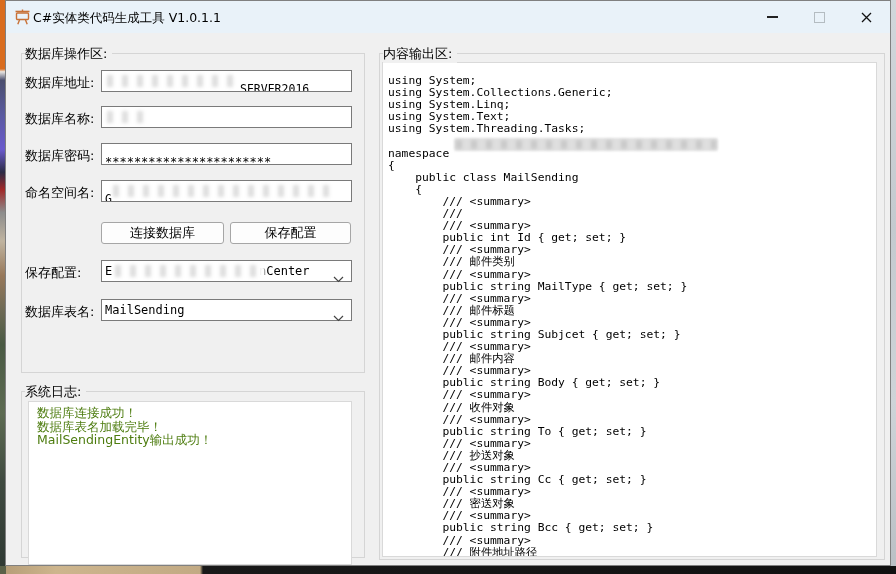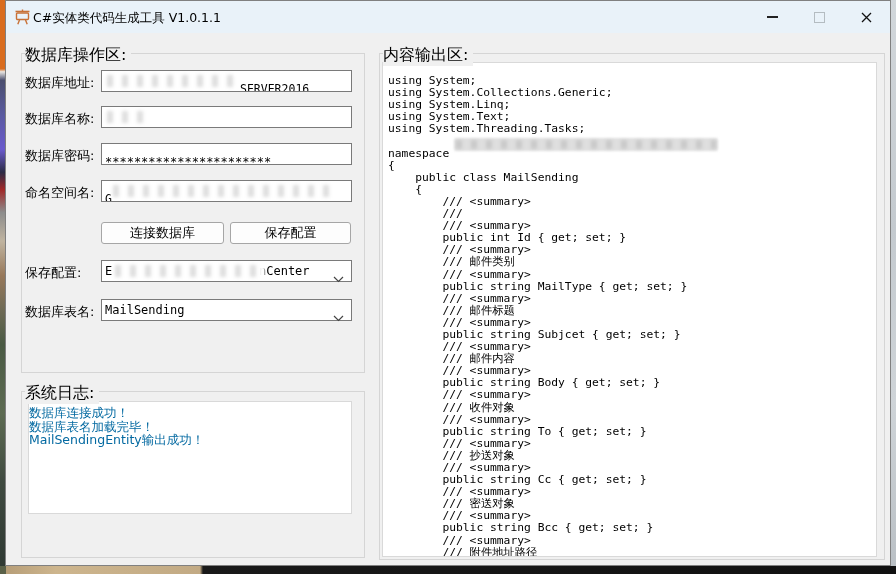--- a/index.html
+++ b/index.html
@@ -15,38 +15,38 @@
   .window{position:absolute;left:5px;top:0;width:886px;height:566px;
     background:#f0f0f0;border:1px solid #808080;box-sizing:border-box;}
   .titlebar{position:absolute;left:0;top:0;width:100%;height:32px;background:#e9f2f9;}
   .title-text{position:absolute;left:27px;top:9px;font-size:12.5px;color:#000000;white-space:nowrap;}
   .app-icon{position:absolute;left:8px;top:8px;}
   .controls{position:absolute;right:0;top:0;height:32px;display:flex;}
   .ctrl{width:47px;height:32px;display:flex;align-items:center;justify-content:center;}
   .min-glyph{width:11px;height:1.5px;background:#222;}
   .max-glyph{width:9px;height:9px;border:1px solid #b4bcc1;background:transparent;}
   .groupbox{position:absolute;border:1px solid #d5d5d5;box-sizing:border-box;}
-  .group-label{position:absolute;font-size:16px;color:#000;background:#f0f0f0;padding:0 5px 0 0;white-space:nowrap;z-index:3;}
+  .group-label{position:absolute;font-size:13px;color:#000;background:#f0f0f0;padding:0 5px 0 0;white-space:nowrap;z-index:3;}
   .fld-label{position:absolute;left:19px;font-size:13px;color:#000;white-space:nowrap;z-index:2;}
   .textbox{position:absolute;left:95px;width:251px;height:22px;background:#fff;
     border:1px solid #7a7a7a;box-sizing:border-box;font-family:"DejaVu Sans Mono",monospace;
     font-size:11.5px;color:#000;line-height:20px;padding:8px 3px;overflow:hidden;white-space:nowrap;z-index:2;}
   .combo{position:absolute;left:95px;width:251px;height:22px;background:#fff;
     border:1px solid #7a7a7a;box-sizing:border-box;font-family:"DejaVu Sans Mono",monospace;
     font-size:12px;color:#000;line-height:20px;padding:0 3px;z-index:2;}
   .combo .chev{position:absolute;right:7px;top:8px;}
   .btn{position:absolute;height:22px;background:#fdfdfd;border:1px solid #a6a6a6;border-radius:3px;
     box-sizing:border-box;display:flex;align-items:center;justify-content:center;
     font-size:13px;color:#000;z-index:2;}
   .btn-generate{position:absolute;left:95px;top:332px;width:251px;height:23px;background:#fdfdfd;
     border:1.5px solid #0067c0;border-radius:3px;box-sizing:border-box;display:flex;align-items:center;
     justify-content:center;font-size:13px;color:#000;z-index:2;}
-  .logarea{position:absolute;left:22px;top:400px;width:324px;height:113px;background:#fff;
+  .logarea{position:absolute;left:22px;top:400px;width:324px;height:164px;background:#fff;
     border:1px solid #d9d9d9;box-sizing:border-box;font-size:12.5px;line-height:13.5px;
-    color:#0369a1;padding:4px 0;white-space:pre;overflow:hidden;z-index:2;}
+    color:#4d7c0f;padding:4px 8px;white-space:pre;overflow:hidden;z-index:2;}
   .codearea{position:absolute;left:376px;top:61px;width:495px;height:495px;background:#fff;
     border:1px solid #d9d9d9;box-sizing:border-box;overflow:hidden;z-index:2;}
   .codearea pre{margin:0;padding:12px 0 0 5px;font-family:"DejaVu Sans Mono",monospace;
     font-size:11.3px;line-height:12.1px;color:#000;white-space:pre;}
   .redact{position:absolute;background:rgba(255,255,255,0.95);border-radius:2px;filter:blur(1.2px);z-index:4;}
   .redact::after{content:"";position:absolute;inset:2px;
     background:repeating-linear-gradient(90deg,rgba(160,160,160,0.35) 0 6px,rgba(255,255,255,0) 6px 15px);
     filter:blur(1.5px);}
   .redact-gray{background:rgba(222,222,222,0.96);}
   .val-tail{position:absolute;top:0;line-height:20px;}

